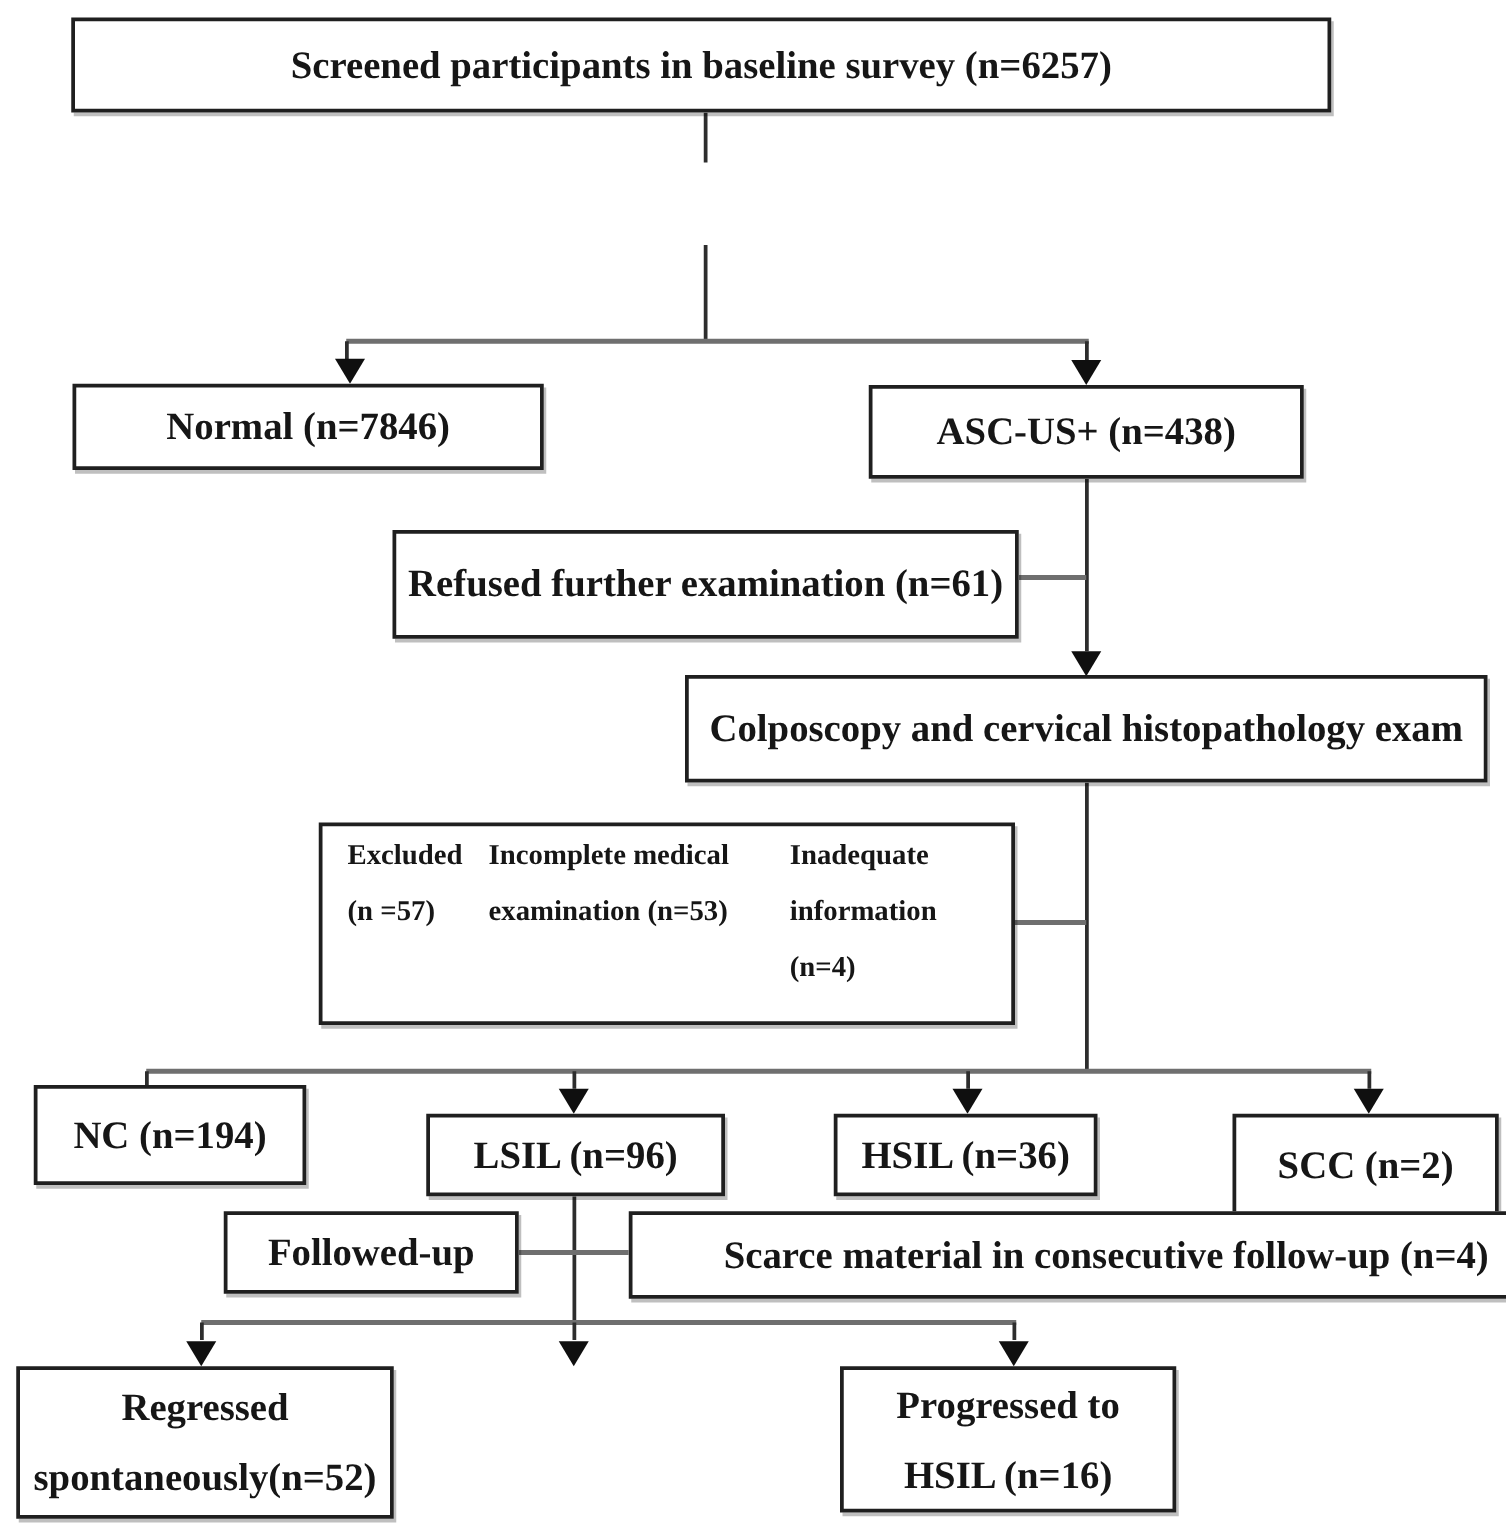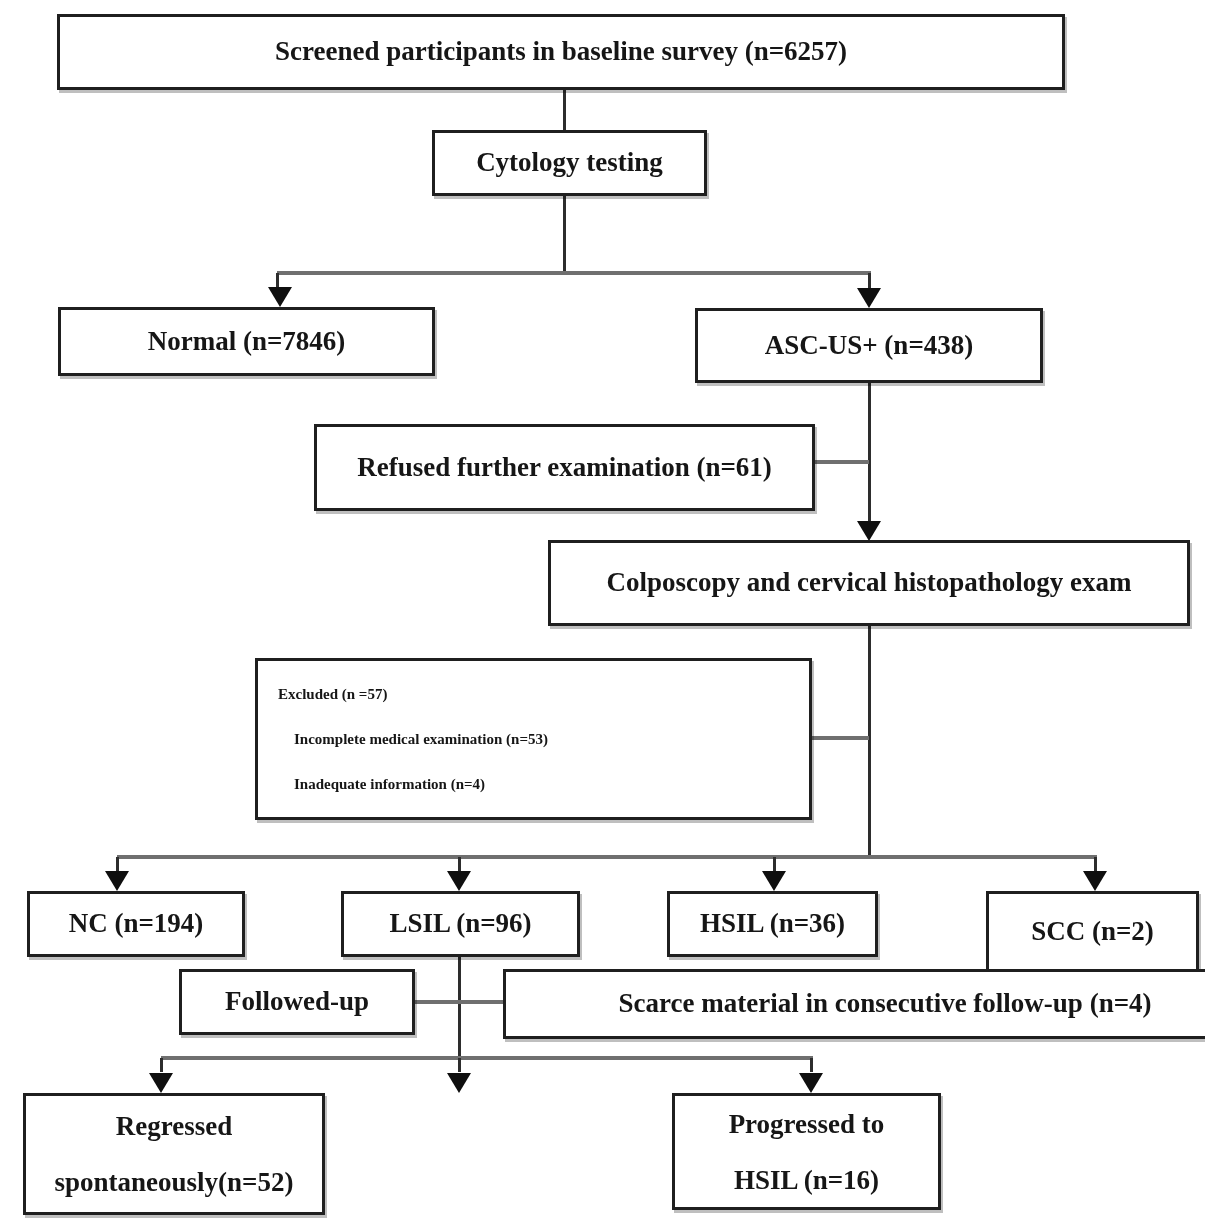--- a/index.html
+++ b/index.html
@@ -23,31 +23,30 @@
   .box{
     position:absolute;
     box-sizing:border-box;
     background:#fff;
     border:3px solid var(--box-border,#1f1f1f);
     box-shadow:2px 3px 0 rgba(0,0,0,0.25);
     display:flex;
     align-items:center;
     justify-content:center;
     text-align:center;
-    font-size:27px;
+    font-size:31px;
     line-height:1.25;
   }
   .box-left{
-    flex-direction:column;
     align-items:flex-start;
     justify-content:center;
     text-align:left;
     padding-left:20px;
     padding-right:8px;
-    font-size:15px;
+    font-size:23px;
     line-height:45px;
   }
   .box-left .indent{margin-left:16px;}
   .box-2line{
     flex-direction:column;
     line-height:56px;
   }
   .vline{position:absolute;width:3px;background:var(--line-vertical,#2d2d2d);}
   .hline{position:absolute;height:4px;background:var(--line-horizontal,#6f6f6f);}
   .arrow{
@@ -96,23 +95,20 @@
   <div class="arrow" style="left:149px;top:1073px"></div>
   <div class="vline" style="left:458px;top:1058px;height:14px"></div>
   <div class="arrow" style="left:447px;top:1073px"></div>
   <div class="vline" style="left:810px;top:1058px;height:14px"></div>
   <div class="arrow" style="left:799px;top:1073px"></div>
 
   <div class="box" style="left:57px;top:14px;width:1008px;height:76px">
     <span>Screened participants in baseline survey (n=6257)</span>
   </div>
 
-  <div class="box" style="left:432px;top:130px;width:275px;height:66px">
-    <span>Cytology testing</span>
-  </div>
 
   <div class="box" style="left:58px;top:307px;width:377px;height:69px">
     <span>Normal (n=7846)</span>
   </div>
 
   <div class="box" style="left:695px;top:308px;width:348px;height:75px">
     <span>ASC-US+ (n=438)</span>
   </div>
 
   <div class="box" style="left:314px;top:424px;width:501px;height:87px">
@@ -122,21 +118,21 @@
   <div class="box" style="left:548px;top:540px;width:642px;height:86px">
     <span>Colposcopy and cervical histopathology exam</span>
   </div>
 
   <div class="box box-left" style="left:255px;top:658px;width:557px;height:162px">
     <div>Excluded (n =57)</div>
     <div class="indent">Incomplete medical examination (n=53)</div>
     <div class="indent">Inadequate information (n=4)</div>
   </div>
 
-  <div class="box" style="left:27px;top:891px;width:218px;height:66px">
+  <div class="box" style="left:27px;top:868px;width:218px;height:80px">
     <span>NC (n=194)</span>
   </div>
 
   <div class="box" style="left:341px;top:891px;width:239px;height:66px">
     <span>LSIL (n=96)</span>
   </div>
 
   <div class="box" style="left:667px;top:891px;width:211px;height:66px">
     <span>HSIL (n=36)</span>
   </div>
@@ -146,21 +142,21 @@
   </div>
 
   <div class="box" style="left:179px;top:969px;width:236px;height:66px">
     <span>Followed-up</span>
   </div>
 
   <div class="box" style="left:503px;top:969px;width:764px;height:70px">
     <span>Scarce material in consecutive follow-up (n=4)</span>
   </div>
 
-  <div class="box box-2line" style="left:23px;top:1093px;width:302px;height:122px">
+  <div class="box box-2line" style="left:13px;top:1093px;width:302px;height:122px">
     <div>Regressed</div>
     <div>spontaneously(n=52)</div>
   </div>
 
 
   <div class="box box-2line" style="left:672px;top:1093px;width:269px;height:117px">
     <div>Progressed to</div>
     <div>HSIL (n=16)</div>
   </div>
 

